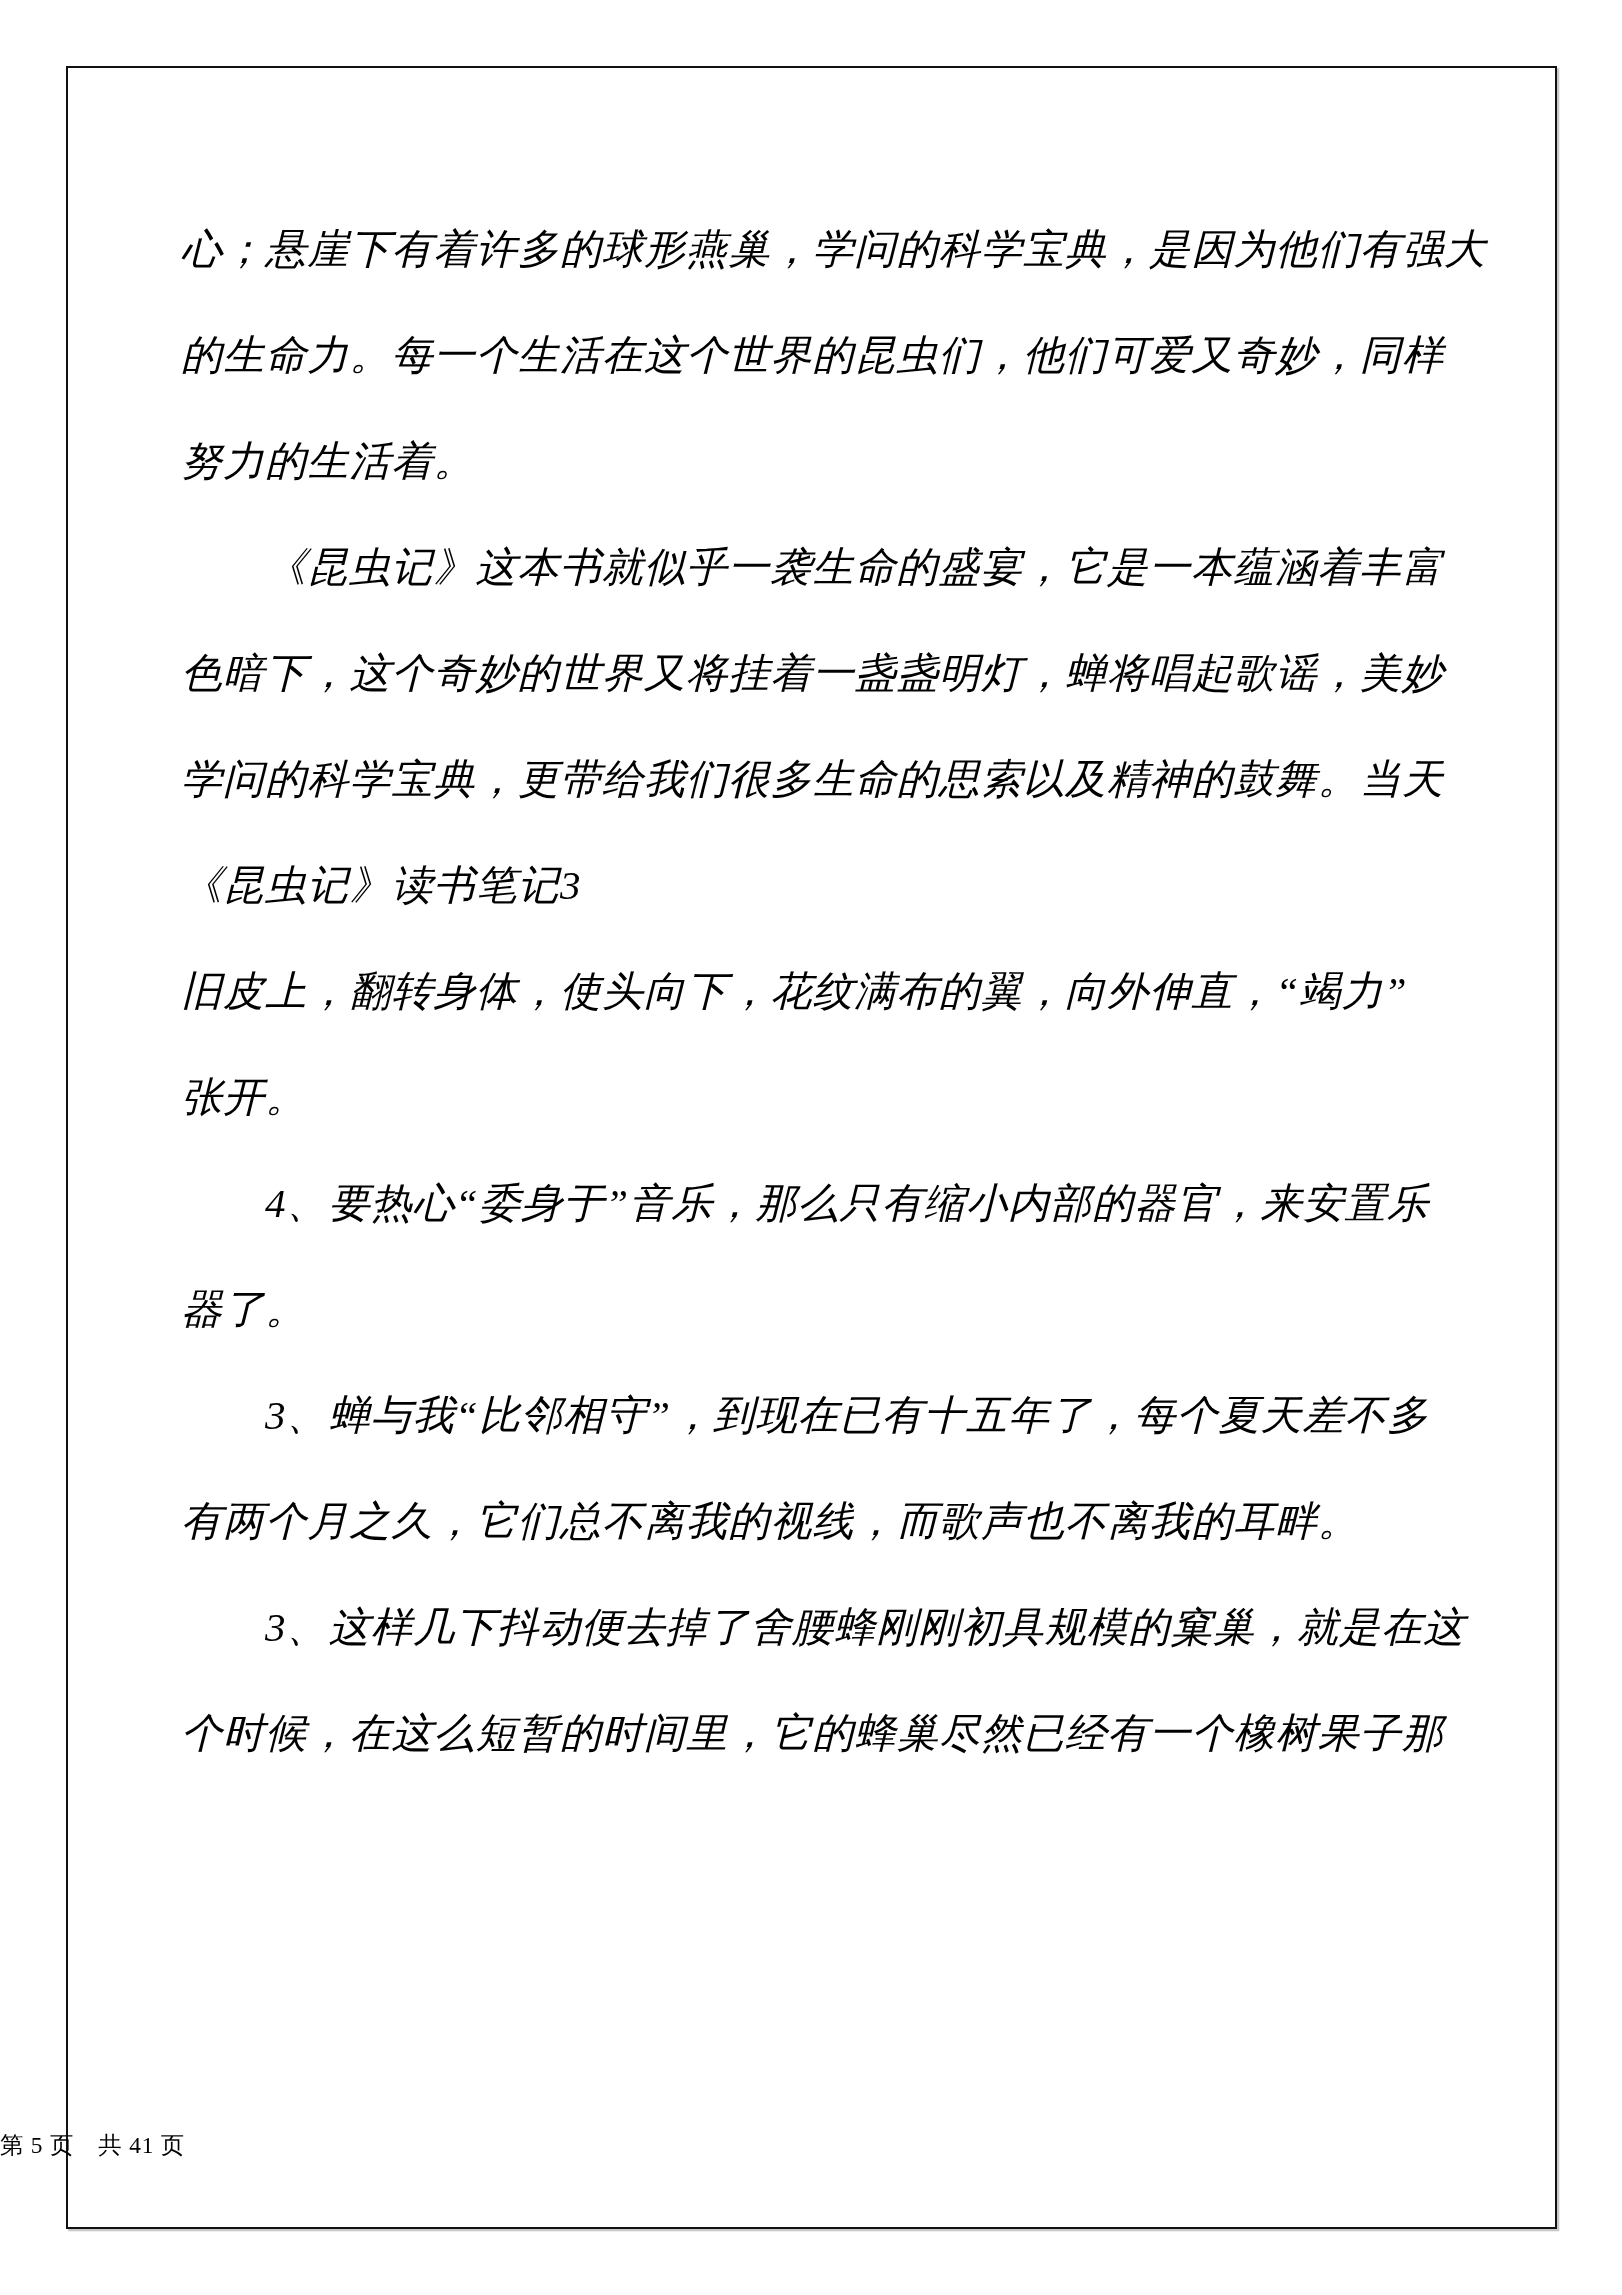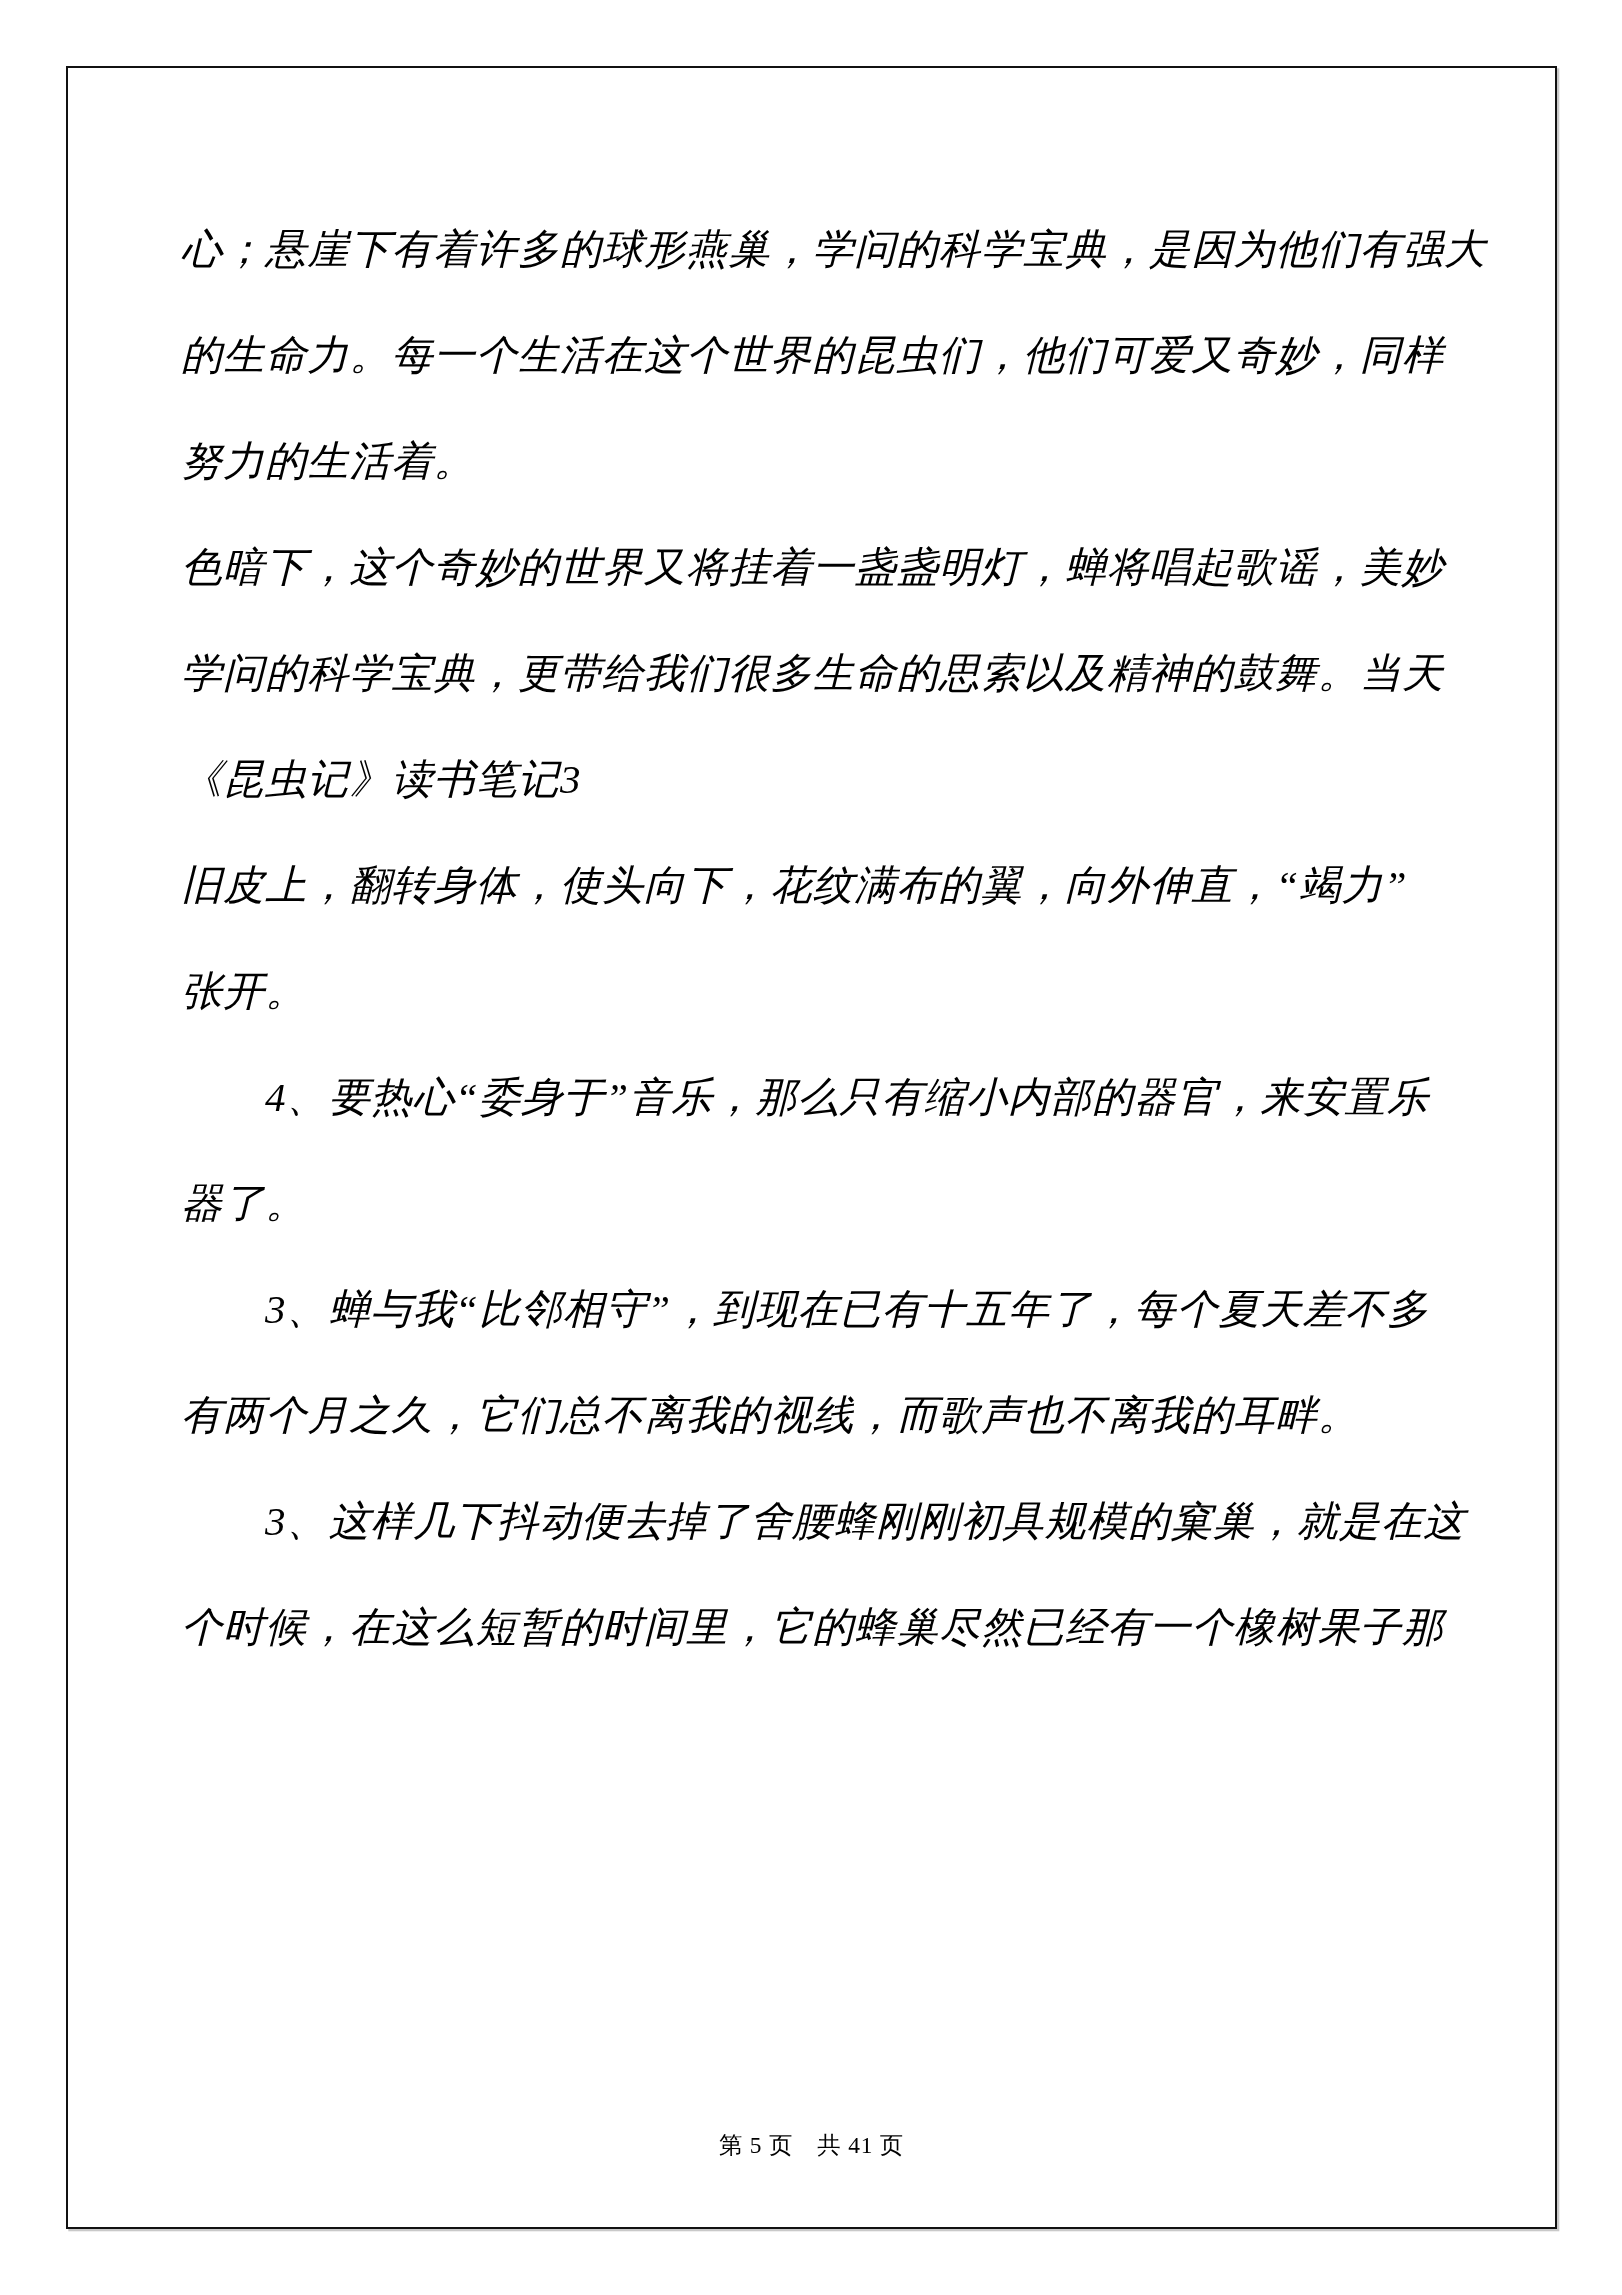--- a/index.html
+++ b/index.html
@@ -41,35 +41,36 @@
     font-weight: normal;
   }
   .line.indent {
     padding-left: 84px;
   }
   .footer {
     position: absolute;
     left: 0;
     top: 2129px;
     width: 1623px;
-    text-align: center;
+    text-align: left;
     font-size: 23.4px;
     font-style: normal;
     letter-spacing: 0.8px;
   }
 </style>
 </head>
 <body>
 
 <div class="page-border"></div>
 
 <div class="content">
   <div class="line">心；悬崖下有着许多的球形燕巢，学问的科学宝典，是因为他们有强大</div>
   <div class="line">的生命力。每一个生活在这个世界的昆虫们，他们可爱又奇妙，同样</div>
   <div class="line">努力的生活着。</div>
+  <div class="line indent">《昆虫记》这本书就似乎一袭生命的盛宴，它是一本蕴涵着丰富</div>
   <div class="line">色暗下，这个奇妙的世界又将挂着一盏盏明灯，蝉将唱起歌谣，美妙</div>
   <div class="line">学问的科学宝典，更带给我们很多生命的思索以及精神的鼓舞。当天</div>
   <div class="line">《昆虫记》读书笔记3</div>
   <div class="line">旧皮上，翻转身体，使头向下，花纹满布的翼，向外伸直，“竭力”</div>
   <div class="line">张开。</div>
   <div class="line indent">4、要热心“委身于”音乐，那么只有缩小内部的器官，来安置乐</div>
   <div class="line">器了。</div>
   <div class="line indent">3、蝉与我“比邻相守”，到现在已有十五年了，每个夏天差不多</div>
   <div class="line">有两个月之久，它们总不离我的视线，而歌声也不离我的耳畔。</div>
   <div class="line indent">3、这样几下抖动便去掉了舍腰蜂刚刚初具规模的窠巢，就是在这</div>

